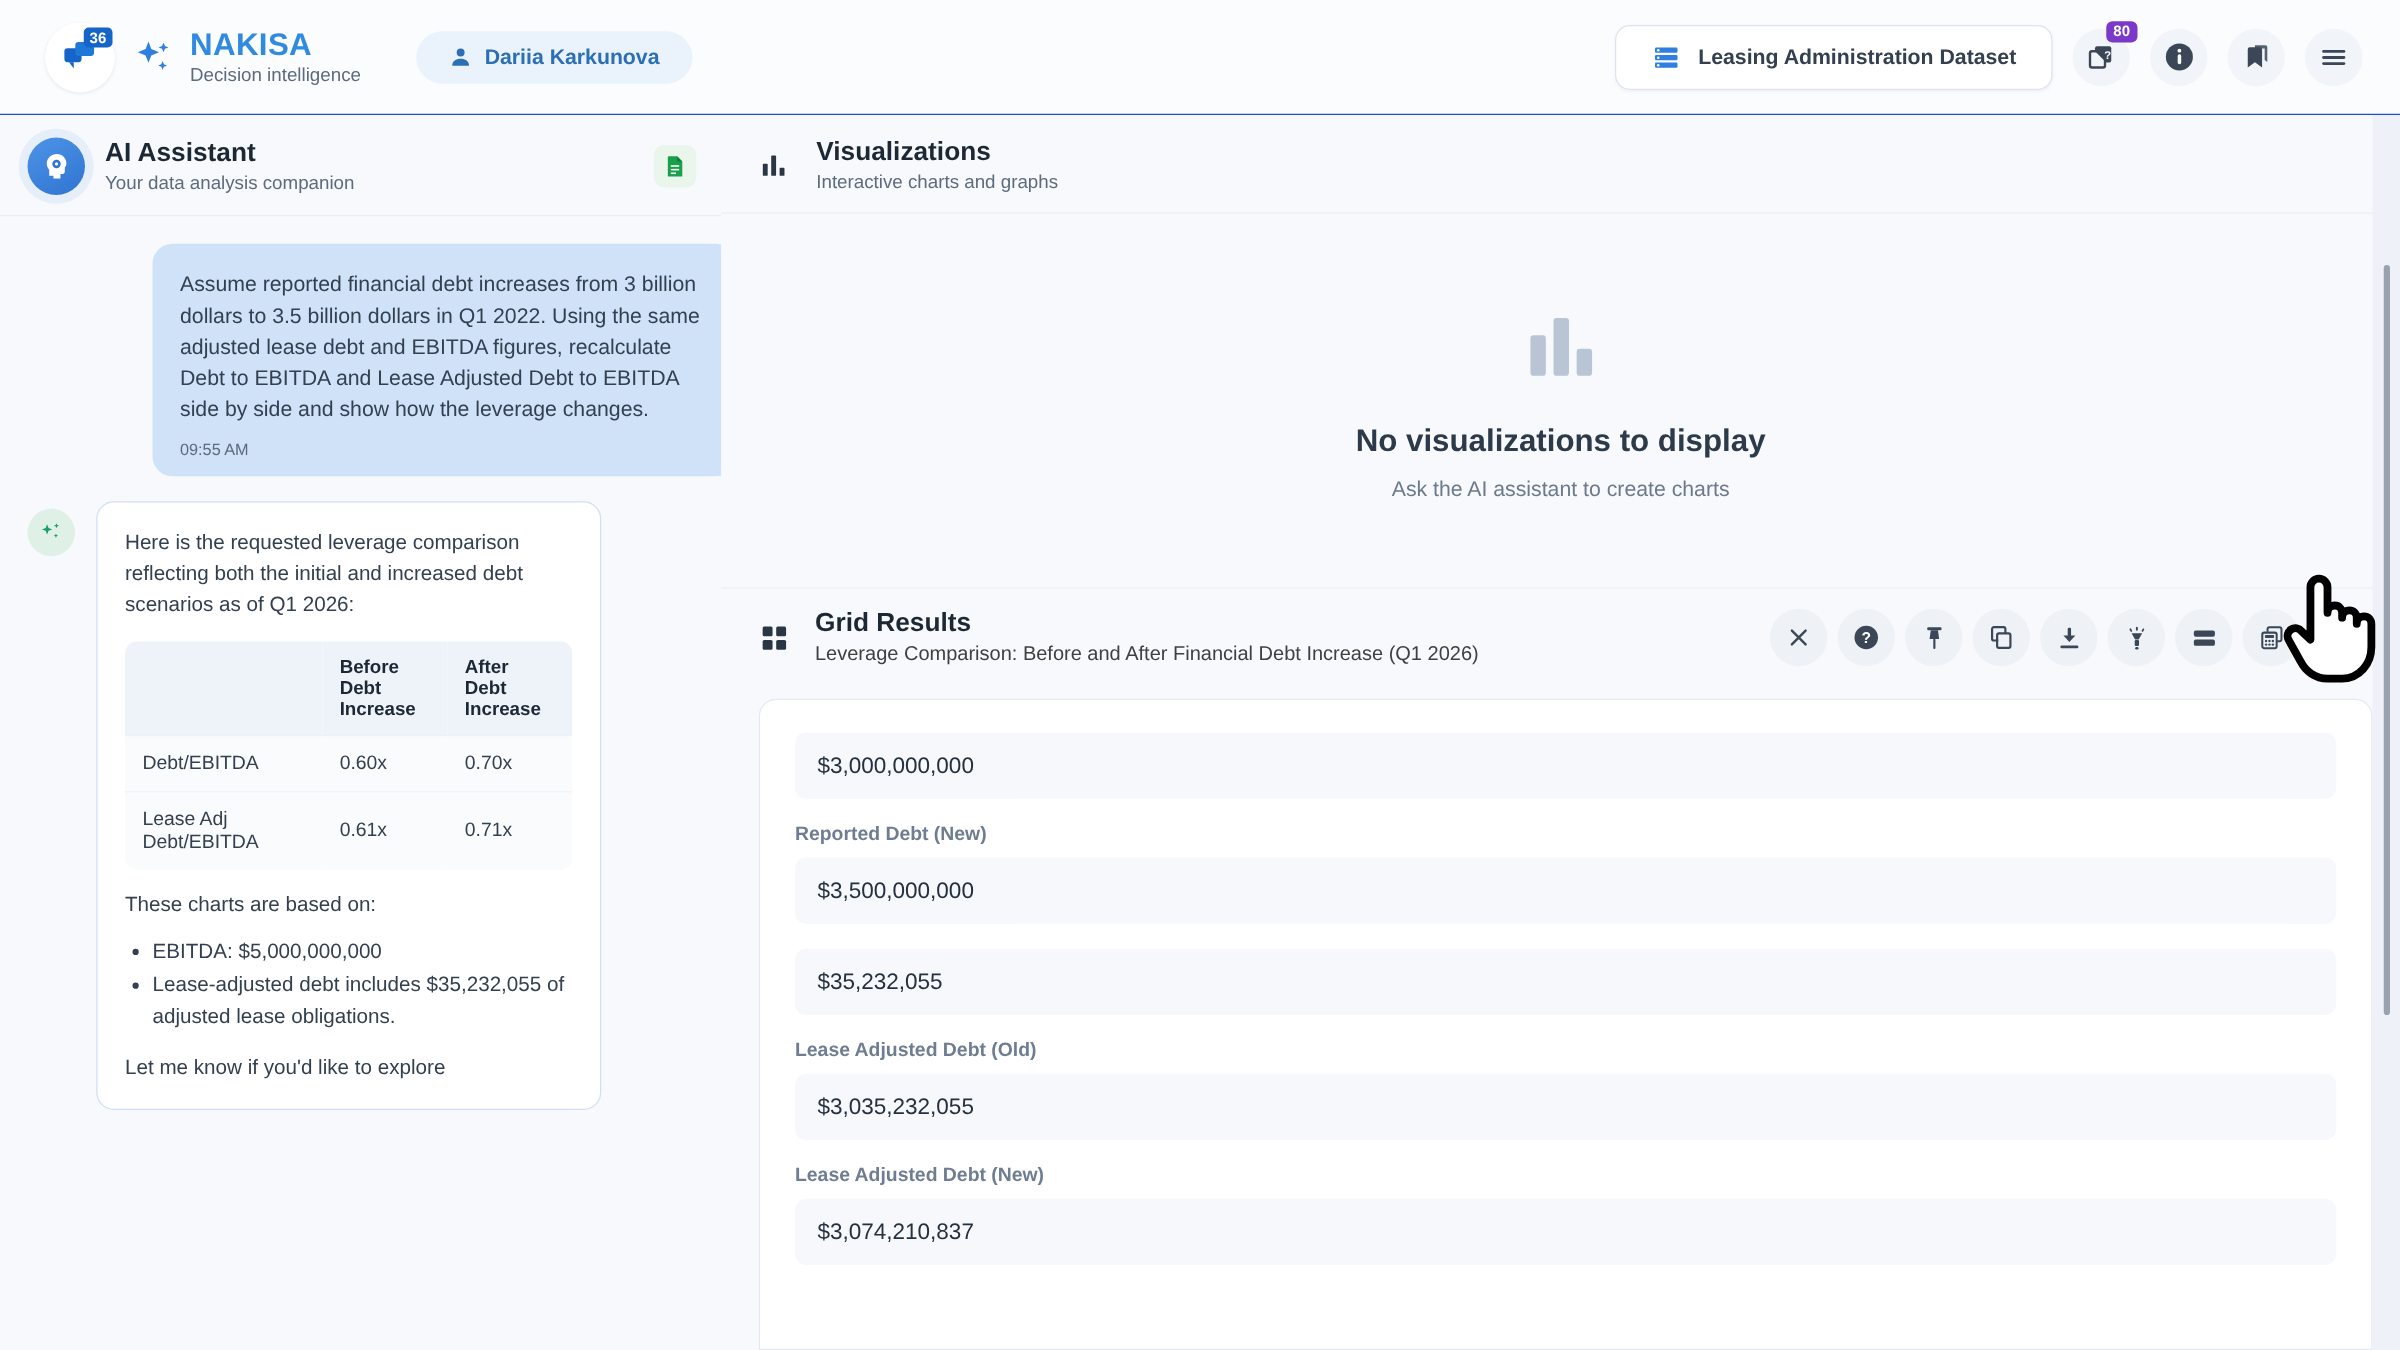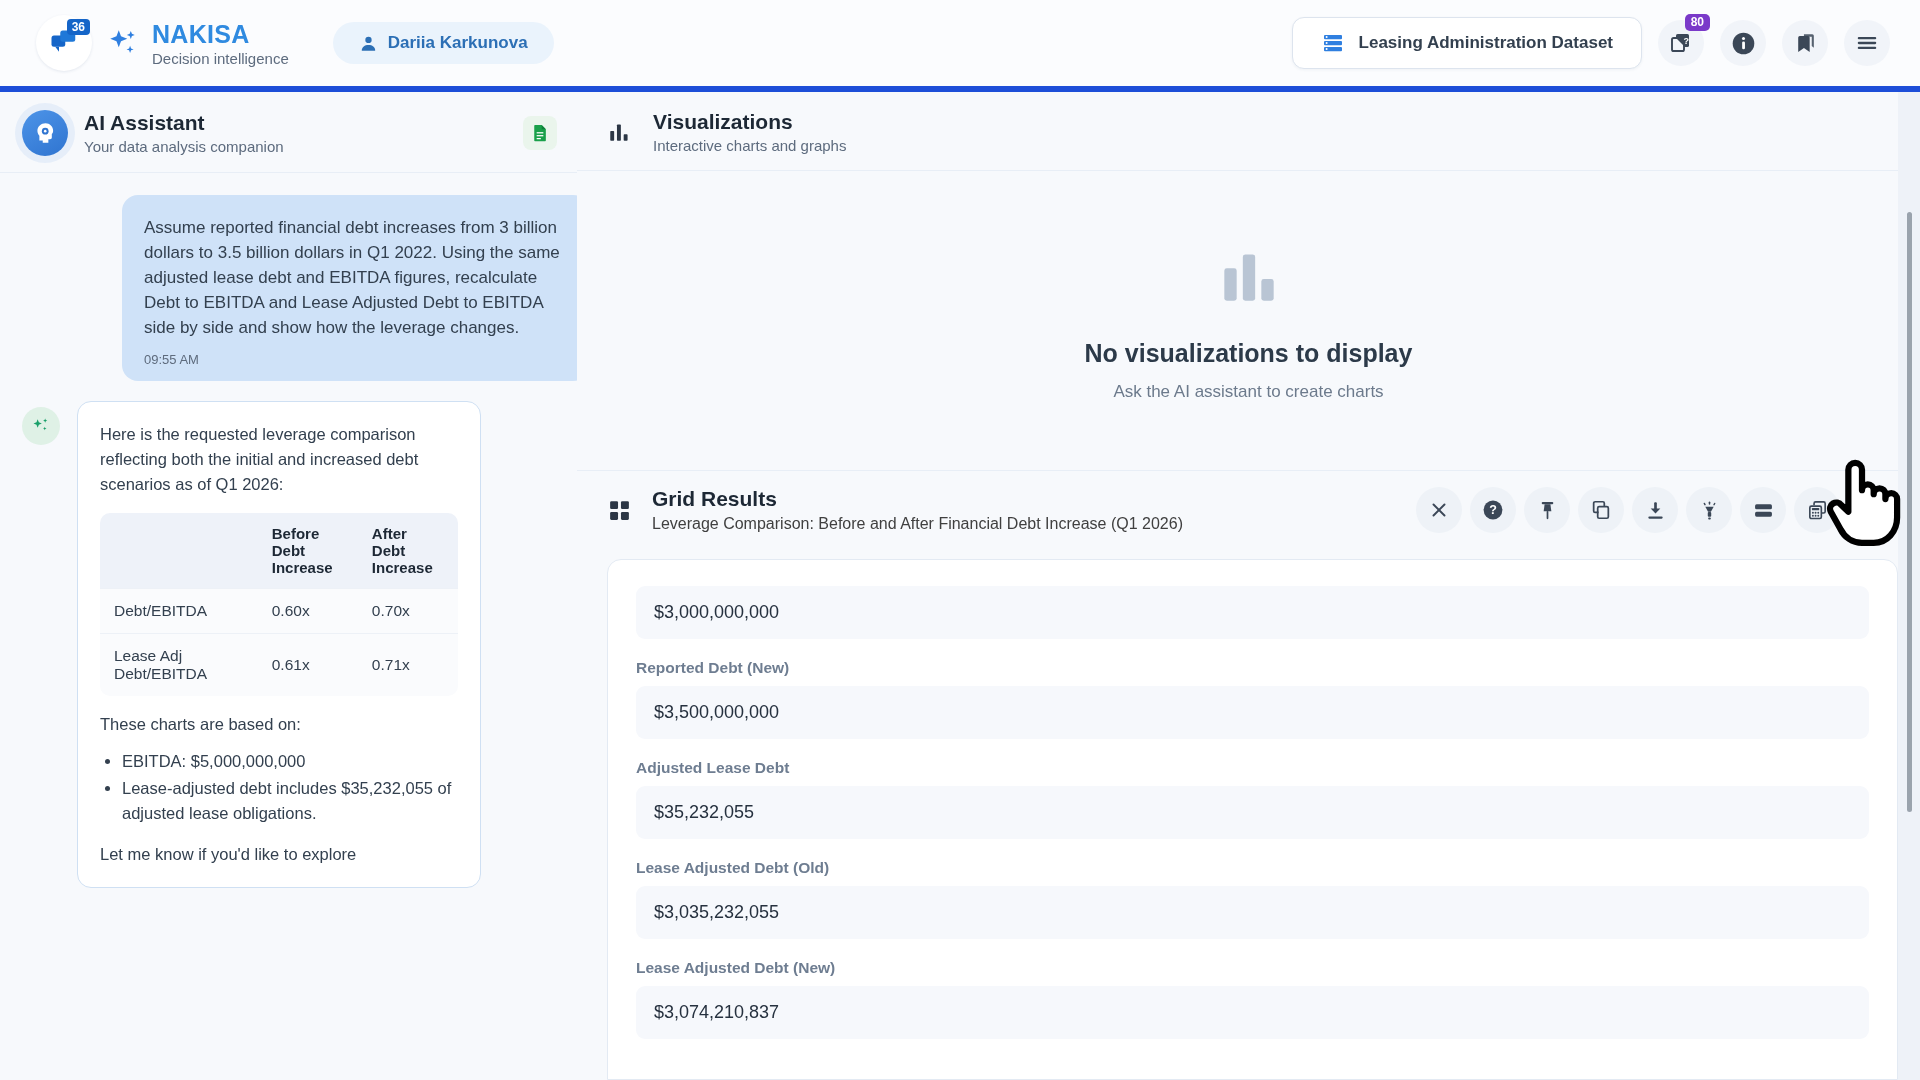--- a/index.html
+++ b/index.html
@@ -8,21 +8,21 @@
     font-family: "Liberation Sans", sans-serif;
     background: #ffffff;
     overflow: hidden;
   }
 
   
   .header {
     position: absolute; top: 0; left: 0;
     width: 1920px; height: 92px;
     background: #fbfcfe;
-    border-bottom: 6px solid #1d4ed8;
+    border-bottom: 1px solid #1d4ed8;
     display: flex; align-items: center;
   }
   .logo-wrap { display: flex; align-items: center; margin-left: 36px; }
   .logo-circle {
     width: 56px; height: 56px; border-radius: 50%;
     background: #ffffff; box-shadow: 0 1px 3px rgba(30,60,110,.10);
     display: flex; align-items: center; justify-content: center;
     position: relative;
   }
   .logo-badge {
@@ -534,21 +534,20 @@
 
     <div class="grid-body">
       <div class="field">
         <div class="field-value">$3,000,000,000</div>
       </div>
       <div class="field">
         <div class="field-label">Reported Debt (New)</div>
         <div class="field-value">$3,500,000,000</div>
       </div>
       <div class="field">
-        <div class="field-label">Adjusted Lease Debt</div>
         <div class="field-value">$35,232,055</div>
       </div>
       <div class="field">
         <div class="field-label">Lease Adjusted Debt (Old)</div>
         <div class="field-value">$3,035,232,055</div>
       </div>
       <div class="field">
         <div class="field-label">Lease Adjusted Debt (New)</div>
         <div class="field-value">$3,074,210,837</div>
       </div>

